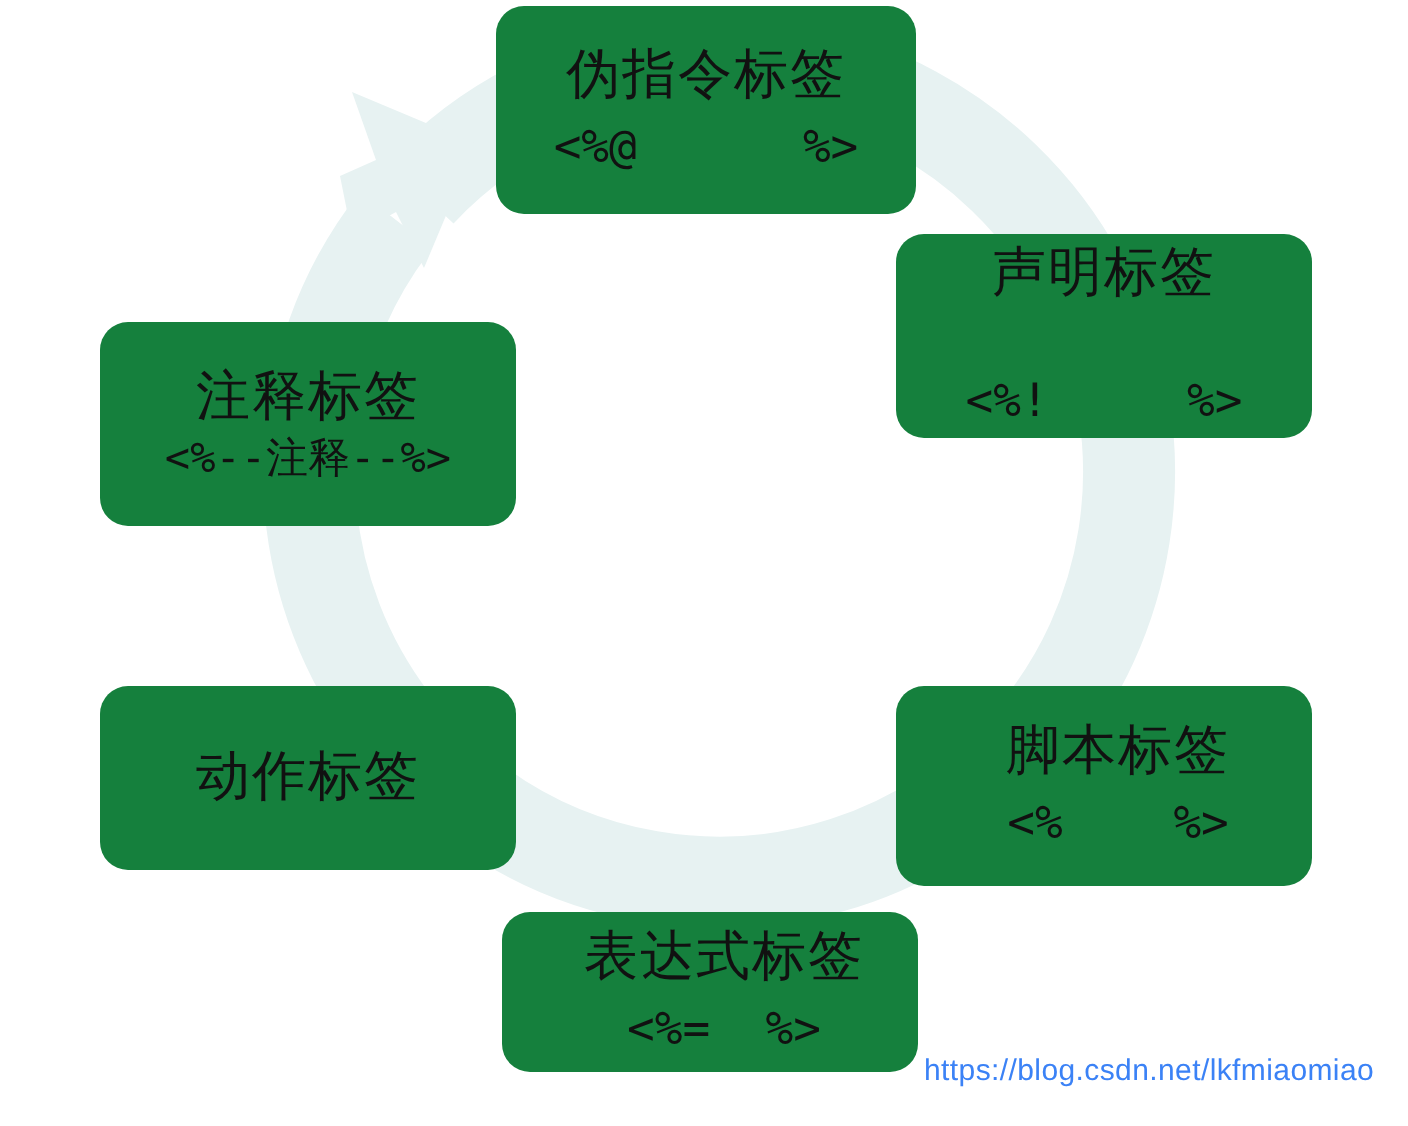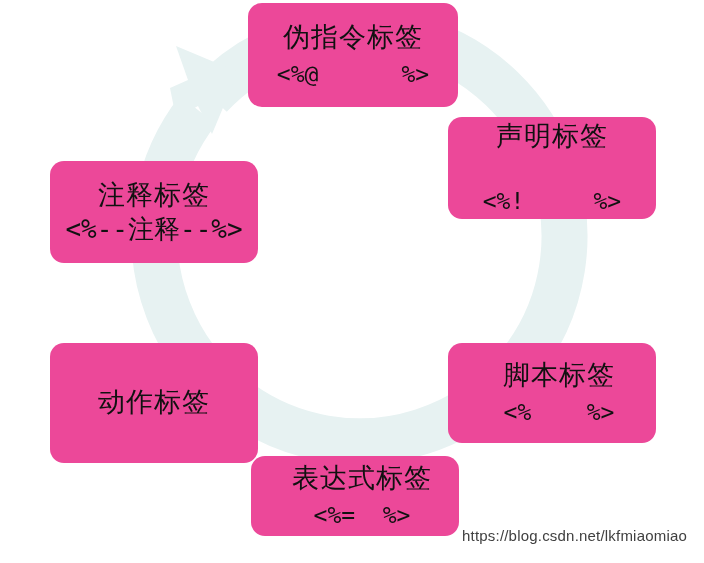--- a/index.html
+++ b/index.html
@@ -19,21 +19,21 @@
   }
   #ring-layer {
     position: absolute;
     left: 0;
     top: 0;
     width: 704px;
     height: 563px;
   }
   .node {
     position: absolute;
-    background: #ec4899;
+    background: #15803d;
     border-radius: 14px;
     box-sizing: border-box;
     display: flex;
     flex-direction: column;
     align-items: center;
     justify-content: center;
     text-align: center;
     color: #111111;
     padding: 4px 6px;
   }
@@ -46,39 +46,39 @@
   }
   .node-code {
     font-family: "DejaVu Sans Mono", "Liberation Mono", monospace;
     font-size: 23px;
     line-height: 1.2;
     margin-top: 7px;
     white-space: pre;
   }
   .node-code.tight {
     margin-top: 2px;
-    font-size: 26px;
+    font-size: 21px;
     line-height: 1.16;
   }
 
   
   #node-directive { left: 248px; top: 3px;   width: 210px; height: 104px; }
   #node-declare   { left: 448px; top: 117px; width: 208px; height: 102px; gap: 28px; }
   #node-script    { left: 448px; top: 343px; width: 208px; height: 100px; padding-left: 20px; }
   #node-express   { left: 251px; top: 456px; width: 208px; height: 80px; padding-left: 20px; }
-  #node-action    { left: 50px;  top: 343px; width: 208px; height: 120px; }
+  #node-action    { left: 50px;  top: 343px; width: 208px; height: 92px; }
   #node-comment   { left: 50px;  top: 117px; width: 208px; height: 102px; margin-top: 44px; }
 
   #watermark {
     position: absolute;
     left: 462px;
     top: 527px;
     font-family: "Liberation Sans", "DejaVu Sans", sans-serif;
     font-size: 15px;
-    color: #404040;
+    color: #3b82f6;
     letter-spacing: 0.2px;
     white-space: nowrap;
     user-select: none;
   }
 </style>
 </head>
 <body>
 
 <div id="canvas">
 

